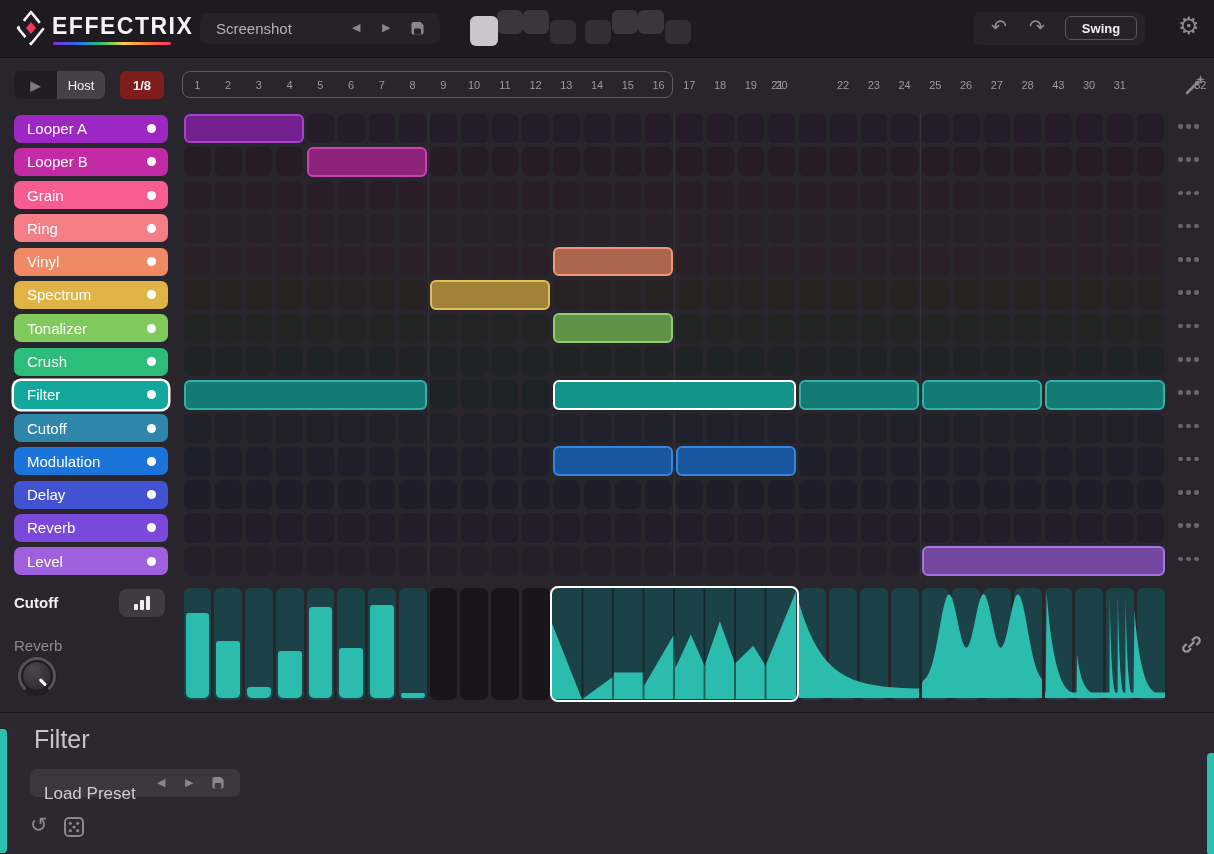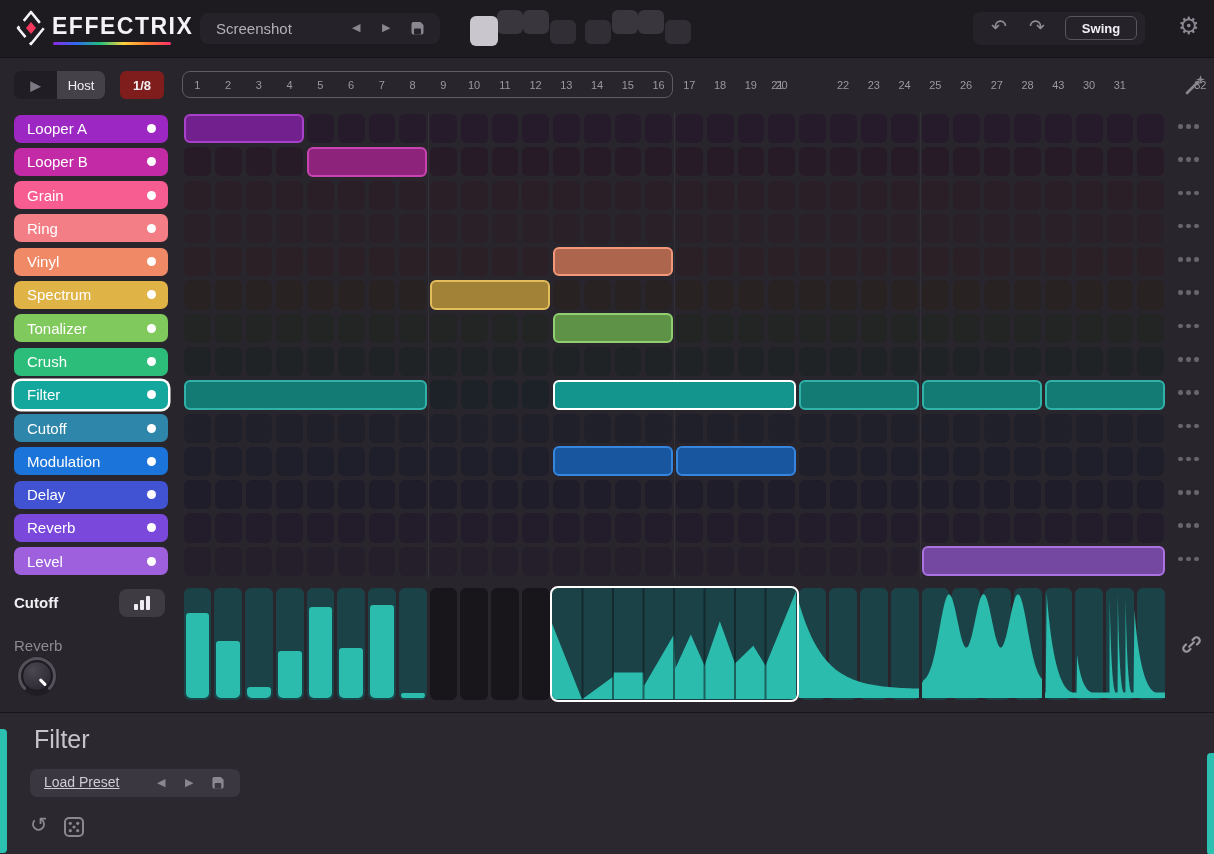--- a/index.html
+++ b/index.html
@@ -803,21 +803,21 @@
     </g>
   </svg>
 
   <div id="bottom">
     <div class="edge-strip" style="left:0;top:16px;width:7px;height:124px;border-radius:0 4px 4px 0;"></div>
     <div class="edge-strip" style="left:1207px;top:40px;width:7px;height:102px;border-radius:4px 0 0 4px;"></div>
 
     <span class="abs" style="left:34px;top:12px;font-size:25px;color:#c6c3ca;">Filter</span>
 
     <div class="abs" style="left:30px;top:56px;width:210px;height:28px;background:#3a3740;border-radius:7px;">
-      <span class="abs" style="left:14px;top:5px;font-size:14px;color:#cfccd3;text-decoration:underline;">Load Preset</span>
+      <span class="abs" style="left:14px;top:15px;font-size:17px;color:#cfccd3;">Load Preset</span>
       <span class="abs tri iconbtn" style="left:127px;top:7px;">◀</span>
       <span class="abs tri iconbtn" style="left:155px;top:7px;">▶</span>
       <svg class="abs iconbtn" style="left:181px;top:7px;" width="14" height="14" viewBox="0 0 15 15">
         <path d="M1.5 3 a2 2 0 0 1 2-2 h7 l3 3 v7.5 a2 2 0 0 1 -2 2 h-8 a2 2 0 0 1 -2-2 Z" fill="#8a8790"></path>
         <rect x="4" y="7.5" width="7" height="6" rx="1" fill="#3a3740"></rect>
       </svg>
     </div>
 
     <span class="abs iconbtn" style="left:30px;top:100px;font-size:21px;color:#8a8790;">↺</span>
     <svg class="abs iconbtn" style="left:64px;top:104px;" width="20" height="20" viewBox="0 0 20 20">

